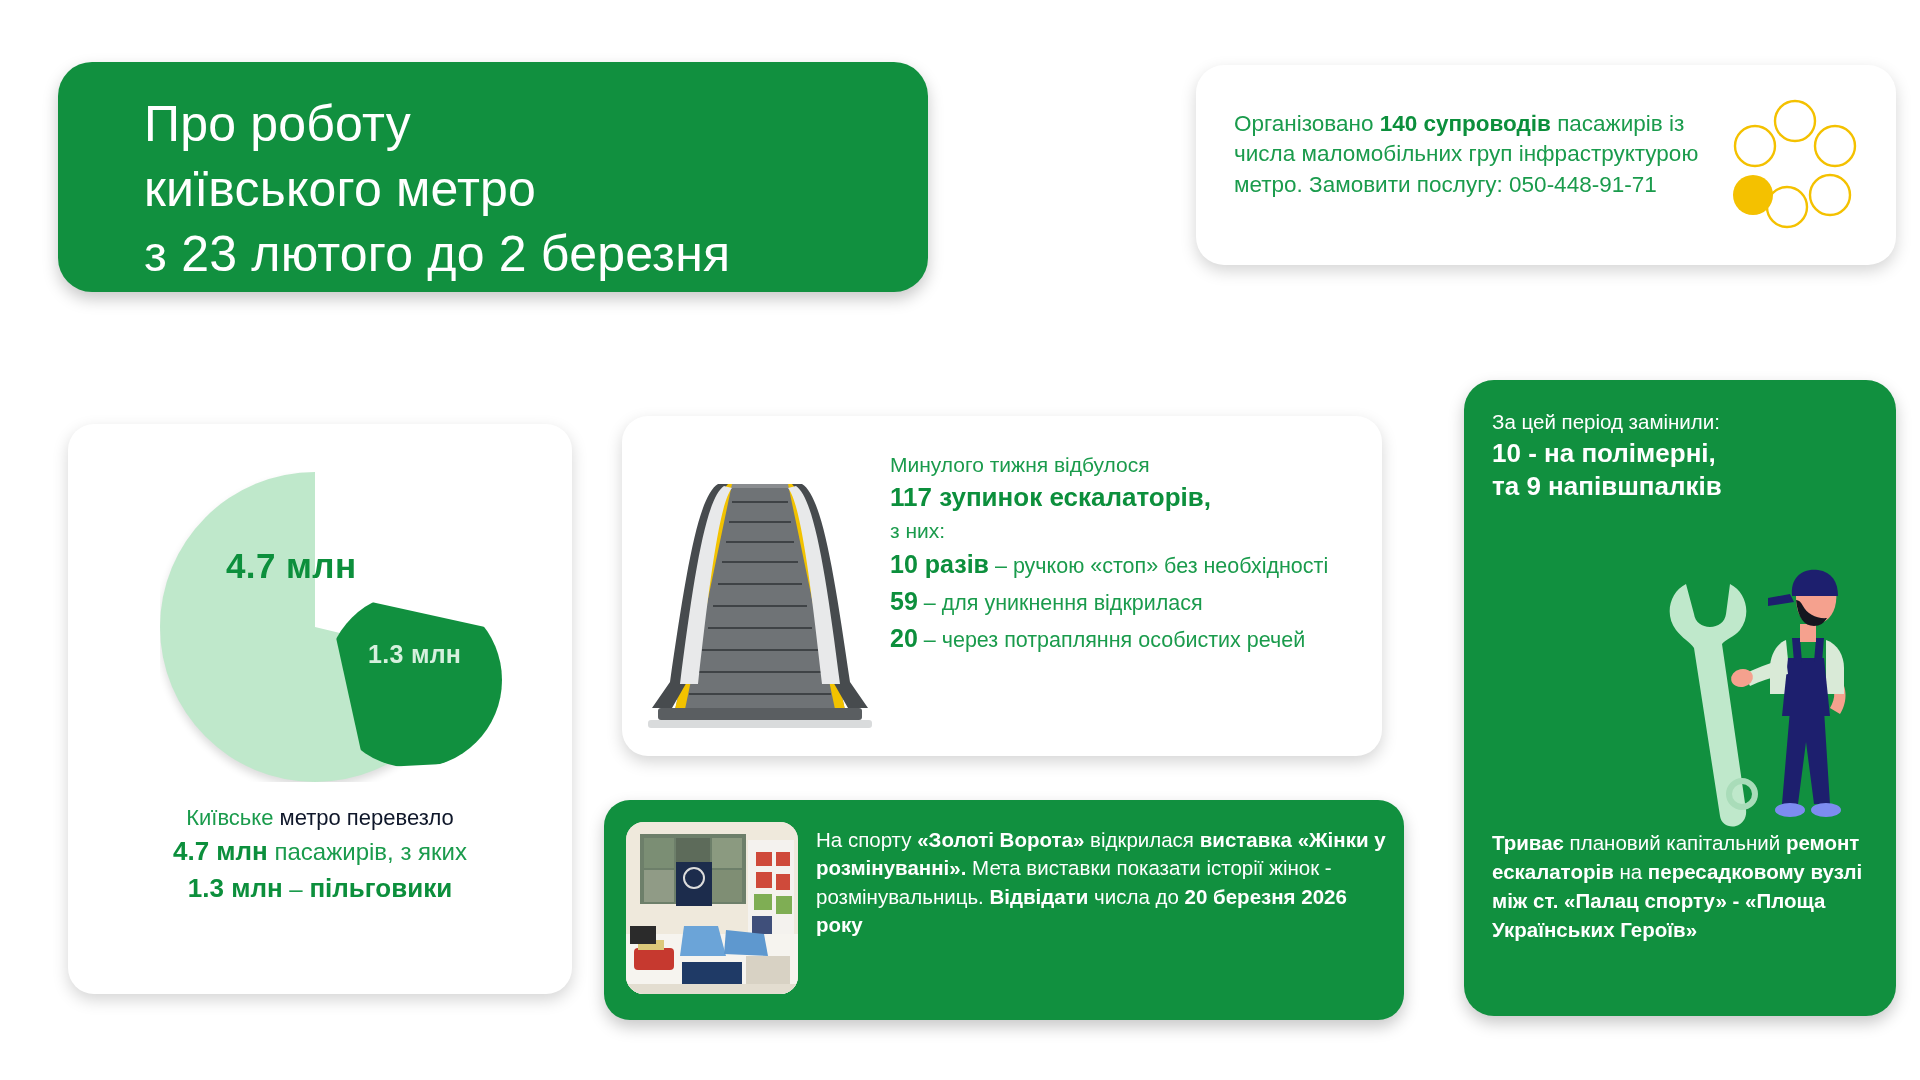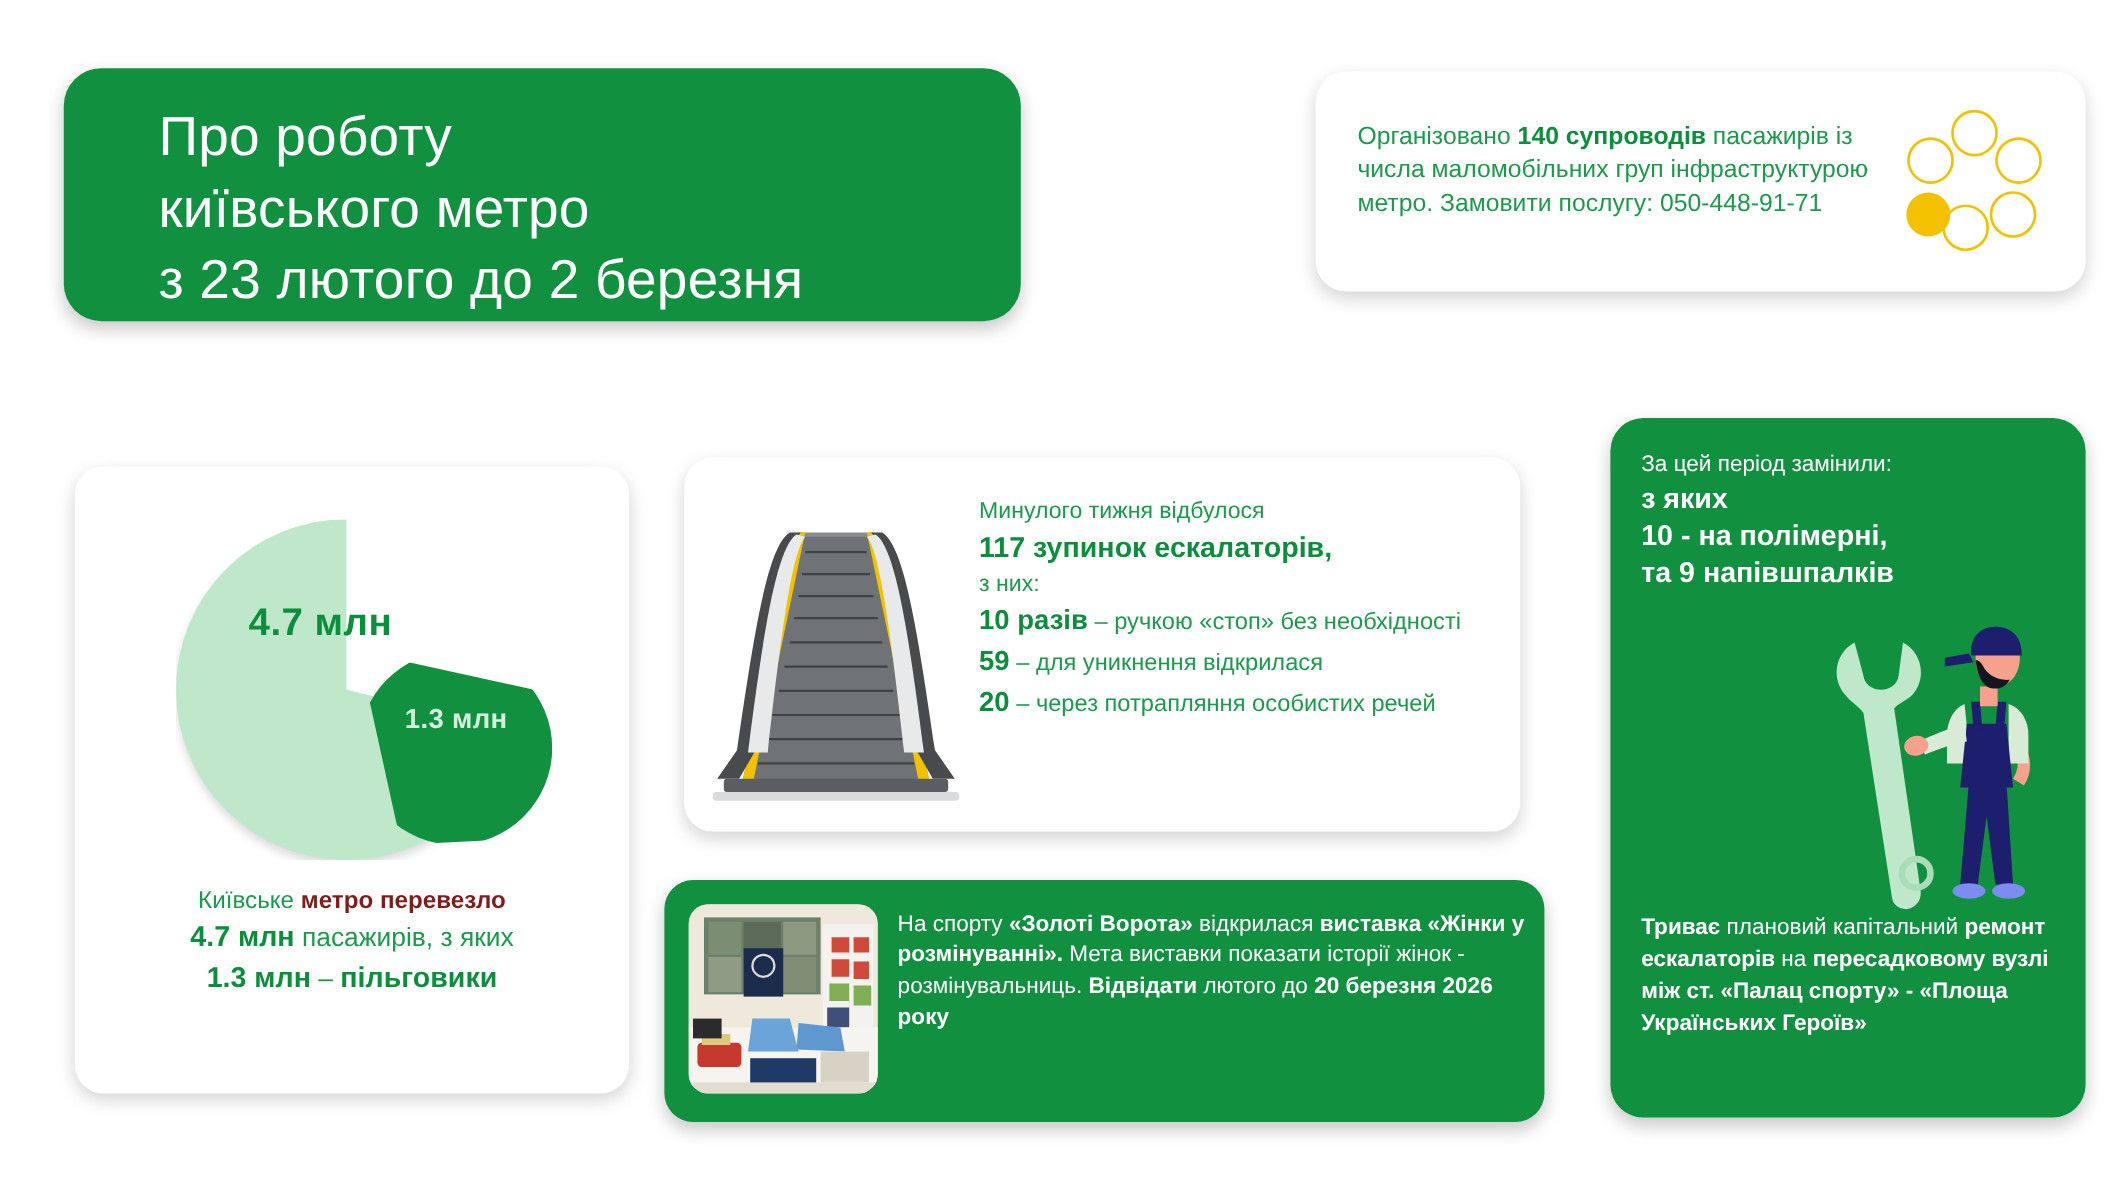--- a/index.html
+++ b/index.html
@@ -77,21 +77,21 @@
     position:absolute; left: 228px; top: 178px;
     color:#d6f0de; font-size: 25px; font-weight: 700; letter-spacing: .3px;
   }
   .pie-caption {
     position:absolute; left:0; right:0; top: 378px; text-align:center;
     color:#1a9b4c; line-height: 1.42;
   }
   .pie-caption .l1 { font-size: 22px; }
   .pie-caption .l2 { font-size: 24px; }
   .pie-caption .l3 { font-size: 24px; }
-  .pie-caption b { color:#7f1d1d; font-weight:700;text-align:center; }
+  .pie-caption b { color:#0f172a; font-weight:400;text-align:center; }
   .pie-caption .big { font-size: 26px; font-weight:700; color:#0c8f3c; }
 
   
   #escalator-card { left: 622px; top: 416px; width: 760px; height: 340px; }
   .esc-img { position:absolute; left: 18px; top: 16px; width: 240px; height: 300px; }
   .esc-text { position:absolute; left: 268px; top: 34px; width: 470px; color:#1a9b4c; font-size: 21.5px; line-height: 1.40; }
   .esc-text .lead { font-size: 21px; }
   .esc-text .hl { color:#0c8f3c; font-weight:700; font-size: 26px; }
   .esc-text .num { color:#0c8f3c; font-weight:700; font-size: 25px; }
   .esc-text .row { margin-top: 2px; }
@@ -216,28 +216,27 @@
         <path d="M100 108 l38 4 l4 22 l-44 -2z" fill="#5e98cf"></path>
         <rect x="8" y="126" width="40" height="22" rx="4" fill="#c6392f"></rect>
         <rect x="12" y="118" width="26" height="10" fill="#dcc97a"></rect>
         <rect x="4" y="104" width="26" height="18" fill="#2b2b2b"></rect>
         <rect x="56" y="140" width="60" height="24" fill="#1f3a66"></rect>
         <rect x="120" y="134" width="44" height="28" fill="#d8d2c4"></rect>
         <rect x="0" y="162" width="172" height="10" fill="#e3ddd0"></rect>
       </svg>
     </div>
     <div class="exh-text">
-      <span>На спорту </span><b>«Золоті Ворота»</b><span> відкрилася </span><b>виставка «Жінки у розмінуванні».</b><span> Мета виставки показати історії жінок - розмінувальниць. </span><b>Відвідати</b><span> лютого до </span><b>20 березня 2026 року</b>
+      <span>На спорту </span><b>«Золоті Ворота»</b><span> відкрилася </span><b>виставка «Жінки у розмінуванні».</b><span> Мета виставки показати історії жінок - розмінувальниць. </span><b>Відвідати</b><span> числа до </span><b>20 березня 2026 року</b>
     </div>
   </div>
 
   <div class="card-green" id="sleepers-card">
     <div class="sleep-text">
       <div class="hd">За цей період замінили:</div>
-      <div class="bg">з яких</div>
       <div class="bg">10 - на полімерні,</div>
       <div class="bg">та 9 напівшпалків</div>
     </div>
 
     <div class="worker-art">
       <svg viewBox="0 0 230 270" width="230" height="270">
 
         <path d="M36 22 c-16 8 -22 30 -10 46 c6 8 14 12 18 18 l26 168 c1 8 9 12 16 10 c7 -2 11 -9 10 -16 L72 82 c4 -5 12 -7 18 -14 c12 -16 6 -38 -10 -46 l-4 30 c-1 8 -8 13 -16 13 c-8 0 -15 -5 -16 -13z" fill="#bfe8cb"></path>
         <circle cx="92" cy="232" r="13" fill="none" stroke="#a9dcb9" stroke-width="6"></circle>
 

